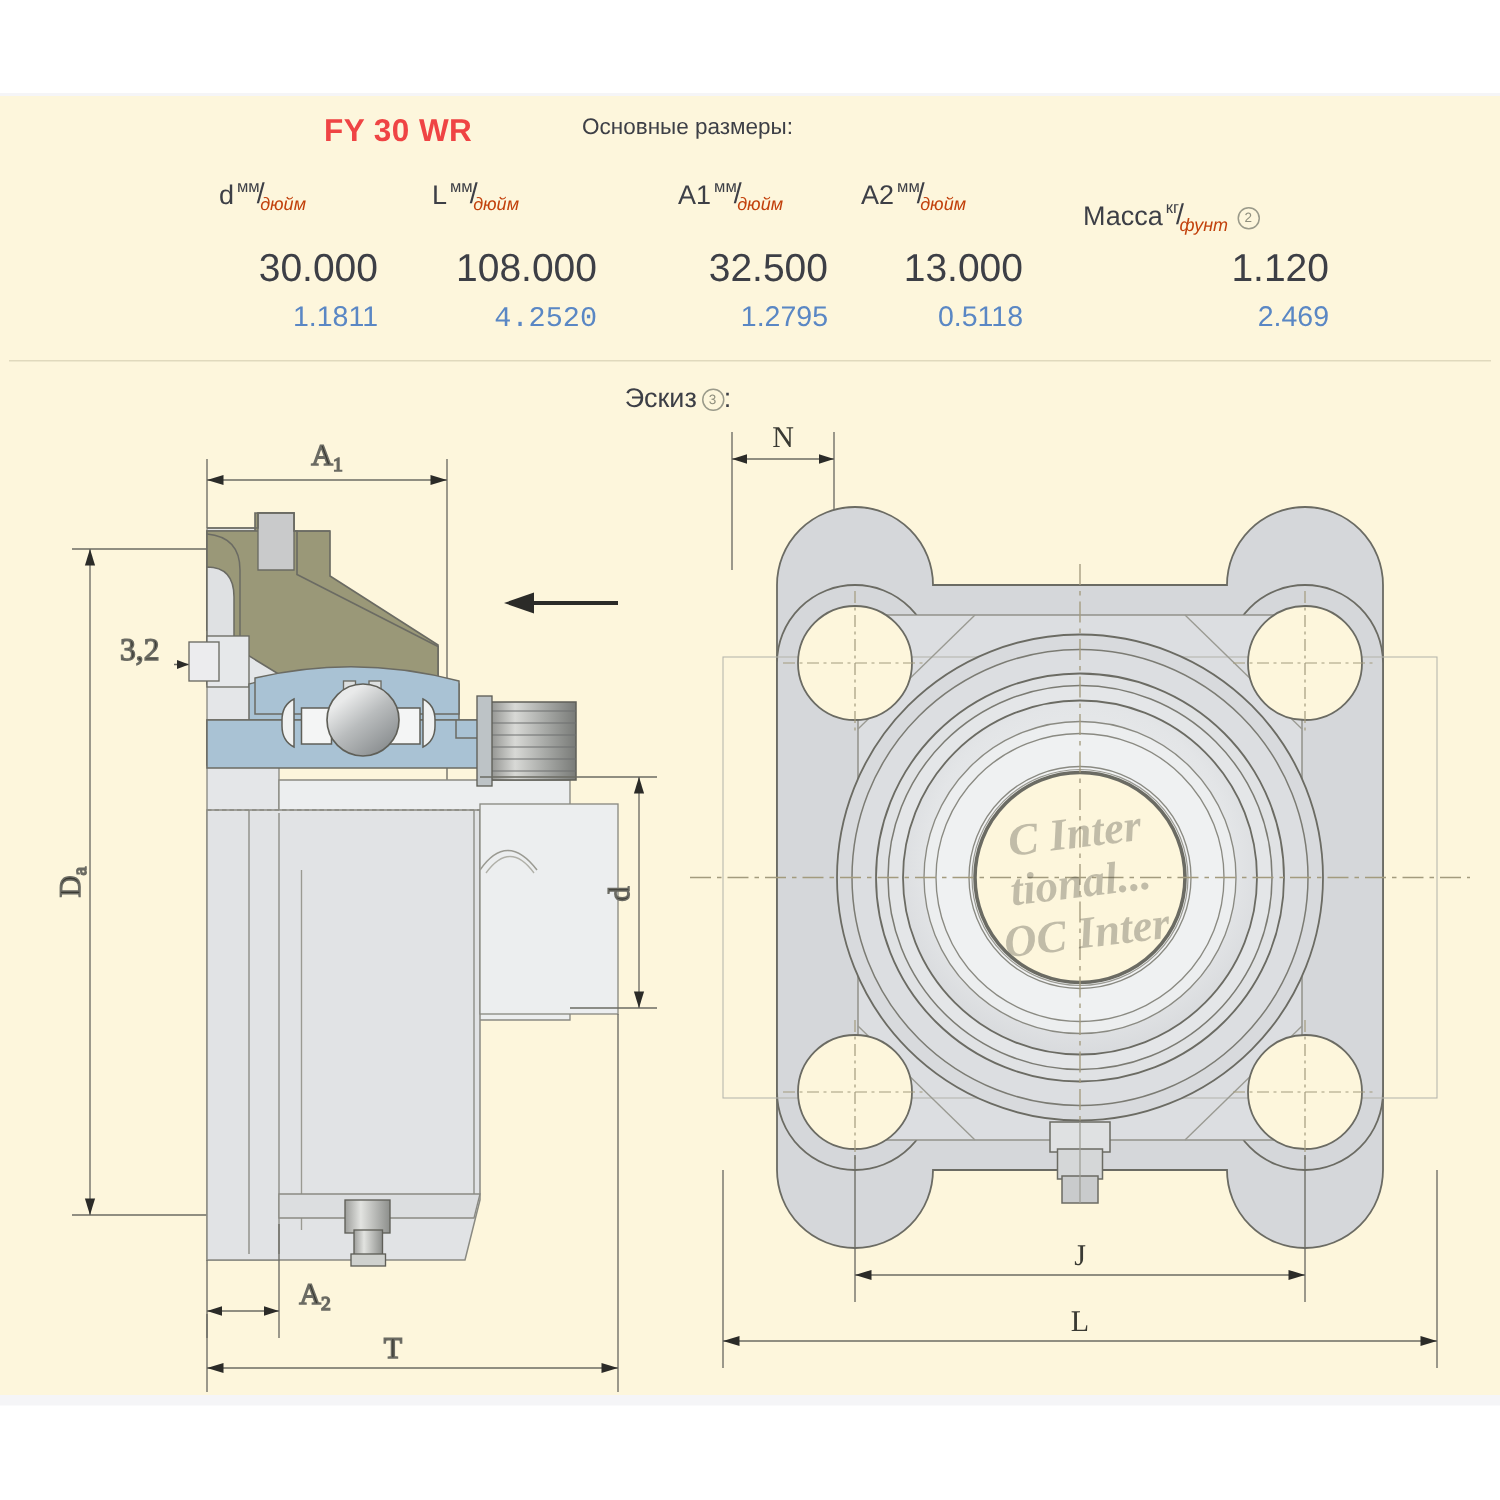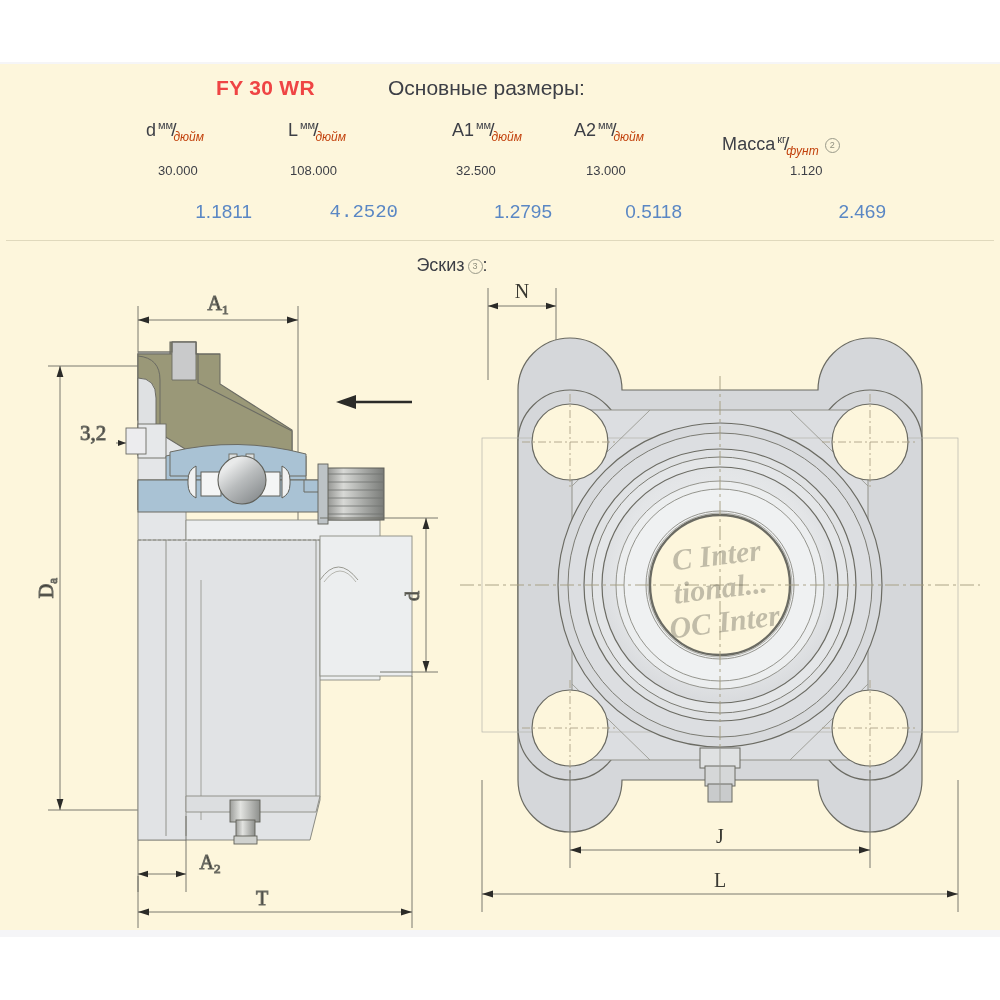--- a/index.html
+++ b/index.html
@@ -6,31 +6,31 @@
   html,body{margin:0;padding:0;background:#ffffff;}
   body{width:1000px;height:1000px;overflow:hidden;font-family:"Liberation Sans",sans-serif;}
   #page{position:relative;width:1000px;height:1000px;background:#ffffff;}
   #sheet{position:absolute;left:0;top:64px;width:1000px;height:868px;background:#fdf6dc;}
   #topband{position:absolute;left:0;top:62px;width:1000px;height:6px;background:#f5f5f7;}
   #botband{position:absolute;left:0;top:930px;width:1000px;height:7px;background:#f5f5f7;}
 
   
   .hdr{position:absolute;left:0;top:0;width:1000px;}
   .model{position:absolute;left:216px;top:12px;font-size:21px;font-weight:bold;color:#ef4444;letter-spacing:.3px;}
-  .maintitle{position:absolute;left:388px;top:12px;font-size:21px;color:#3d3f46;}
+  .maintitle{position:absolute;left:388px;top:12px;font-size:15px;color:#3d3f46;}
 
   .colhdr{position:absolute;font-size:18px;color:#3d3f46;white-space:nowrap;}
   .frac{display:inline-block;vertical-align:middle;position:relative;top:-1px;}
   .frac .num{font-size:11px;position:relative;top:-7px;left:2px;color:#3d3f46;}
   .frac .sl{font-size:19px;color:#3d3f46;}
   .frac .den{font-size:12px;position:relative;top:5px;left:-3px;color:#c2410c;font-style:italic;}
   .circnum{display:inline-block;border:1.3px solid #9a9a8a;border-radius:50%;
            width:13px;height:13px;line-height:12px;font-size:9px;text-align:center;
            color:#8f8f7e;vertical-align:middle;margin-left:3px;}
-  .valrow1{position:absolute;font-size:13px;color:#3d3f46;text-align:left;}
+  .valrow1{position:absolute;font-size:26px;color:#3d3f46;text-align:right;}
   .valrow2{position:absolute;font-size:19px;color:#5a87c4;text-align:right;}
 
   .divider{position:absolute;left:6px;top:176px;width:988px;height:1px;background:#e0d9bd;}
   .sketchlbl{position:absolute;left:0;top:191px;width:904px;text-align:center;
              font-size:18px;color:#3d3f46;}
 
   
   .draw{position:absolute;}
   svg{display:block;}
   text{font-family:"Liberation Serif",serif;fill:#3a3a33;}

